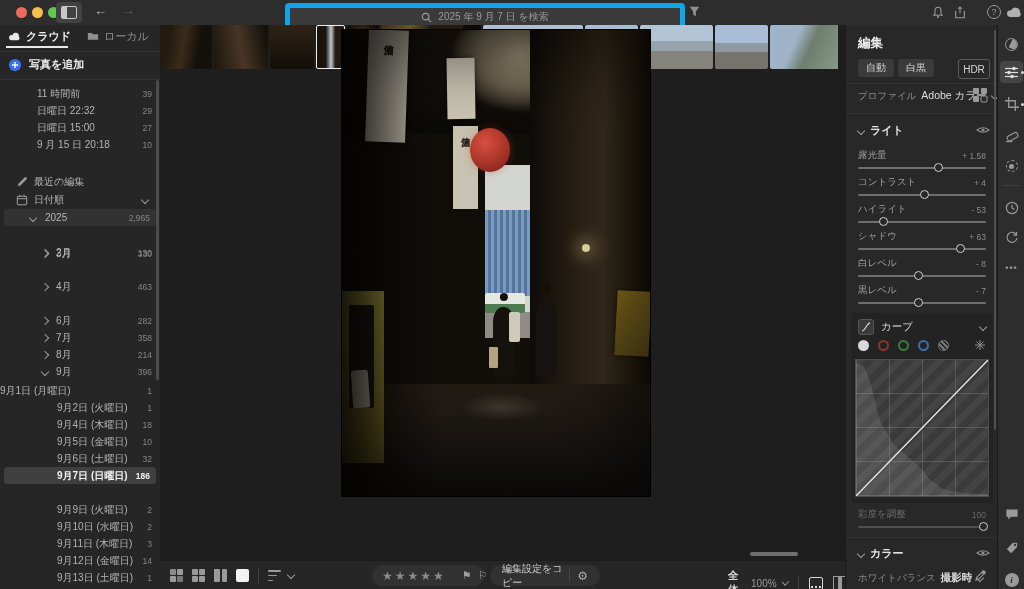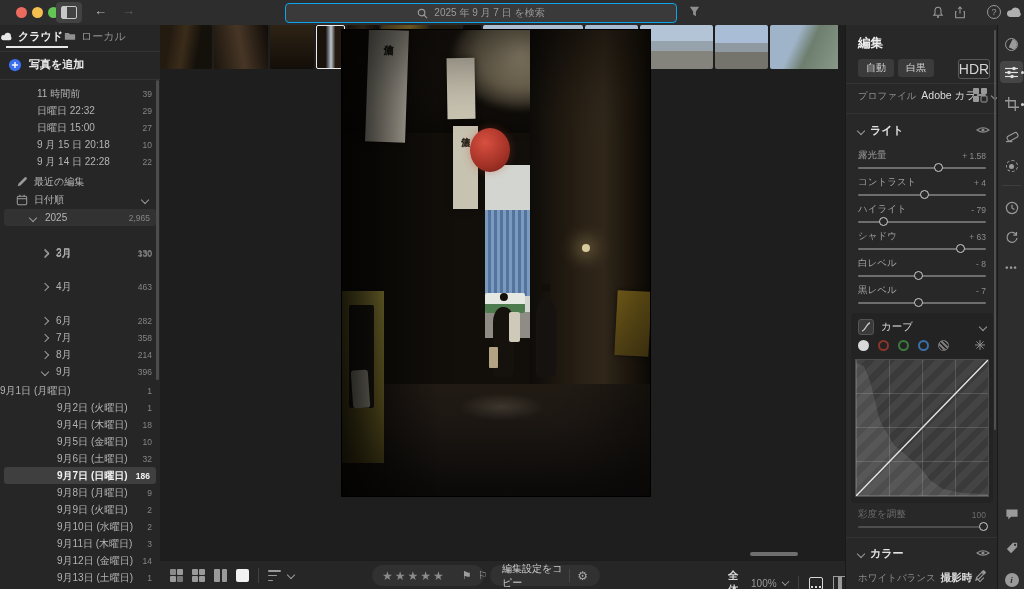--- a/index.html
+++ b/index.html
@@ -8,27 +8,27 @@
        -webkit-font-smoothing:antialiased;color:#c8c8c8;}
   .abs{position:absolute;}
   
   #topbar{left:0;top:0;width:1024px;height:25px;background:#2d2d2d;border-bottom:1px solid #1c1c1c;}
   .tl{width:11px;height:11px;border-radius:50%;top:7px;}
   #panelToggleBtn{left:56px;top:2px;width:26px;height:21px;background:#424242;border-radius:4px;display:flex;align-items:center;justify-content:center;}
   .panel-ic{width:14px;height:11px;border:1.5px solid #c8c8c8;border-radius:2px;position:relative;}
   .panel-ic::before{content:"";position:absolute;left:0;top:0;bottom:0;width:5px;background:#c8c8c8;}
   .navarrow{top:3px;font-size:13px;color:#b8b8b8;}
   .navarrow.dim{color:#5f5f5f;}
-  #searchbox{left:285px;top:3px;width:390px;height:18px;background:#3a3a3a;border:1px solid #0ea5e9;border-radius:4px;display:flex;align-items:center;justify-content:center;gap:6px;}
+  #searchbox{left:285px;top:3px;width:390px;height:18px;background:#3a3a3a;border:5px solid #0ea5e9;border-radius:4px;display:flex;align-items:center;justify-content:center;gap:6px;}
   #searchbox .ph{font-size:10px;color:#9a9a9a;}
   #filterBtn{left:688px;top:5px;}
   .tbicon{top:5px;}
   
   #sidebar{left:0;top:25px;width:160px;height:564px;background:#262626;border-right:1px solid #1a1a1a;overflow:hidden;}
-  .sbtabs{left:0;top:0;width:160px;height:22px;display:flex;align-items:center;gap:1px;position:absolute;}
+  .sbtabs{left:0;top:0;width:160px;height:22px;display:flex;align-items:center;gap:16px;padding-left:8px;position:absolute;}
   .sbtab{display:flex;align-items:center;gap:5px;font-size:11px;}
   .sbtab.active{color:#f0f0f0;font-weight:bold;}
   .sbtab.inactive{color:#8f8f8f;}
   #tabUnderline{left:6px;top:21px;width:62px;height:2px;background:#e8e8e8;}
   #addPhotos{left:8px;top:32px;display:flex;align-items:center;gap:7px;font-size:11px;color:#ececec;font-weight:bold;}
   .sbdivider{left:0;width:160px;height:1px;background:#333;}
   .srow{position:absolute;left:0;width:160px;height:17px;display:flex;align-items:center;font-size:10px;color:#b4b4b4;}
   .srow .cnt{position:absolute;right:8px;font-size:8.5px;color:#858585;}
   .srow.sel{background:#3f3f3f;border-radius:3px;color:#f2f2f2;font-weight:bold;}
   .srow.sel .cnt{color:#f2f2f2;font-weight:bold;}
@@ -105,21 +105,21 @@
   .zoomwrap{top:8px;display:flex;align-items:center;gap:6px;}
   .fsic{width:15px;height:11px;border:1.3px solid #d8d8d8;border-radius:2px;position:relative;}
   .fsic::after{content:"";position:absolute;left:1px;right:1px;bottom:1px;height:2px;
     background:repeating-linear-gradient(90deg,#d8d8d8 0 2px,transparent 2px 4px);}
   .baic{width:14px;height:12px;border-left:1.3px solid #9a9a9a;border-top:1.3px solid #9a9a9a;border-bottom:1.3px solid #9a9a9a;position:relative;}
   .baic::after{content:"";position:absolute;right:3px;top:0;bottom:0;width:4px;background:#9a9a9a;}
   
   #editpanel{left:845px;top:25px;width:152px;height:564px;background:#282828;border-left:1px solid #1a1a1a;overflow:hidden;}
   #editpanel .ttl{left:12px;top:10px;font-size:12.5px;font-weight:bold;color:#ededed;}
   .ebtn{top:34px;height:18px;border-radius:3px;background:#3b3b3b;color:#d4d4d4;font-size:10px;display:flex;align-items:center;justify-content:center;}
-  .ebtn.outline{background:transparent;border:1px solid #5a5a5a;font-size:14px;text-align:right;}
+  .ebtn.outline{background:transparent;border:1px solid #5a5a5a;font-size:10px;text-align:right;}
   .ediv{left:0;width:152px;height:1px;background:#333;}
   .prow{left:12px;top:64px;display:flex;align-items:center;gap:5px;}
   .plabel{font-size:9.5px;color:#8c8c8c;}
   .pvalue{font-size:10.5px;color:#dcdcdc;}
   .secthead{display:flex;align-items:center;gap:6px;font-size:11px;font-weight:bold;color:#e2e2e2;}
   .sl-row{left:12px;width:128px;position:absolute;}
   .sl-top{display:flex;justify-content:space-between;align-items:center;font-size:9.5px;color:#a0a0a0;}
   .sl-val{font-size:8.5px;color:#8c8c8c;}
   .sl-track{position:relative;margin-top:5px;height:2px;background:#6e6e6e;border-radius:1px;}
   .sl-knob{position:absolute;top:-4px;width:9px;height:9px;border-radius:50%;background:#282828;border:1.6px solid #cfcfcf;box-sizing:border-box;}
@@ -228,24 +228,20 @@
       <span class="cnt">29</span>
     </div>
   <div class="srow" style="top:94px">
       <span style="padding-left:37px">日曜日 15:00</span>
       <span class="cnt">27</span>
     </div>
   <div class="srow" style="top:111px">
       <span style="padding-left:37px">9 月 15 日 20:18</span>
       <span class="cnt">10</span>
     </div>
-  <div class="srow" style="top:128px">
-      <span style="padding-left:37px">9 月 14 日 22:28</span>
-      <span class="cnt">22</span>
-    </div>
 
   <div class="srow" style="top:148px">
     <svg style="margin-left:16px" width="12" height="12" viewBox="0 0 14 14">
         <path d="M2 12 L3 8.8 L10 1.8 A1.4 1.4 0 0 1 12.2 4 L5.2 11 Z" fill="#9a9a9a"></path>
       </svg>
     <span style="padding-left:6px">最近の編集</span>
   </div>
 
   <div class="srow" style="top:166px">
     <svg style="margin-left:16px" width="12" height="12" viewBox="0 0 14 14">
@@ -316,24 +312,20 @@
       <span style="padding-left:57px">9月5日 (金曜日)</span>
       <span class="cnt">10</span>
     </div>
   <div class="srow" style="top:425px">
       <span style="padding-left:57px">9月6日 (土曜日)</span>
       <span class="cnt">32</span>
     </div>
   <div class="srow sel" style="top:442px;left:4px;width:152px">
       <span style="padding-left:53px">9月7日 (日曜日)</span>
       <span class="cnt" style="right:6px">186</span>
-    </div>
-  <div class="srow" style="top:459px">
-      <span style="padding-left:57px">9月8日 (月曜日)</span>
-      <span class="cnt">9</span>
     </div>
   <div class="srow" style="top:476px">
       <span style="padding-left:57px">9月9日 (火曜日)</span>
       <span class="cnt">2</span>
     </div>
   <div class="srow" style="top:493px">
       <span style="padding-left:57px">9月10日 (水曜日)</span>
       <span class="cnt">2</span>
     </div>
   <div class="srow" style="top:510px">
@@ -524,21 +516,21 @@
         <span>コントラスト</span>
         <span class="sl-val">+ 4</span>
       </div>
     <div class="sl-track">
         <div class="sl-knob" style="left: calc(52% - 4.5px);"></div>
       </div>
   </div>
   <div class="sl-row" style="top:178px">
     <div class="sl-top">
         <span>ハイライト</span>
-        <span class="sl-val">- 79</span>
+        <span class="sl-val">- 53</span>
       </div>
     <div class="sl-track">
         <div class="sl-knob" style="left: calc(20% - 4.5px);"></div>
       </div>
   </div>
   <div class="sl-row" style="top:205px">
     <div class="sl-top">
         <span>シャドウ</span>
         <span class="sl-val">+ 63</span>
       </div>

